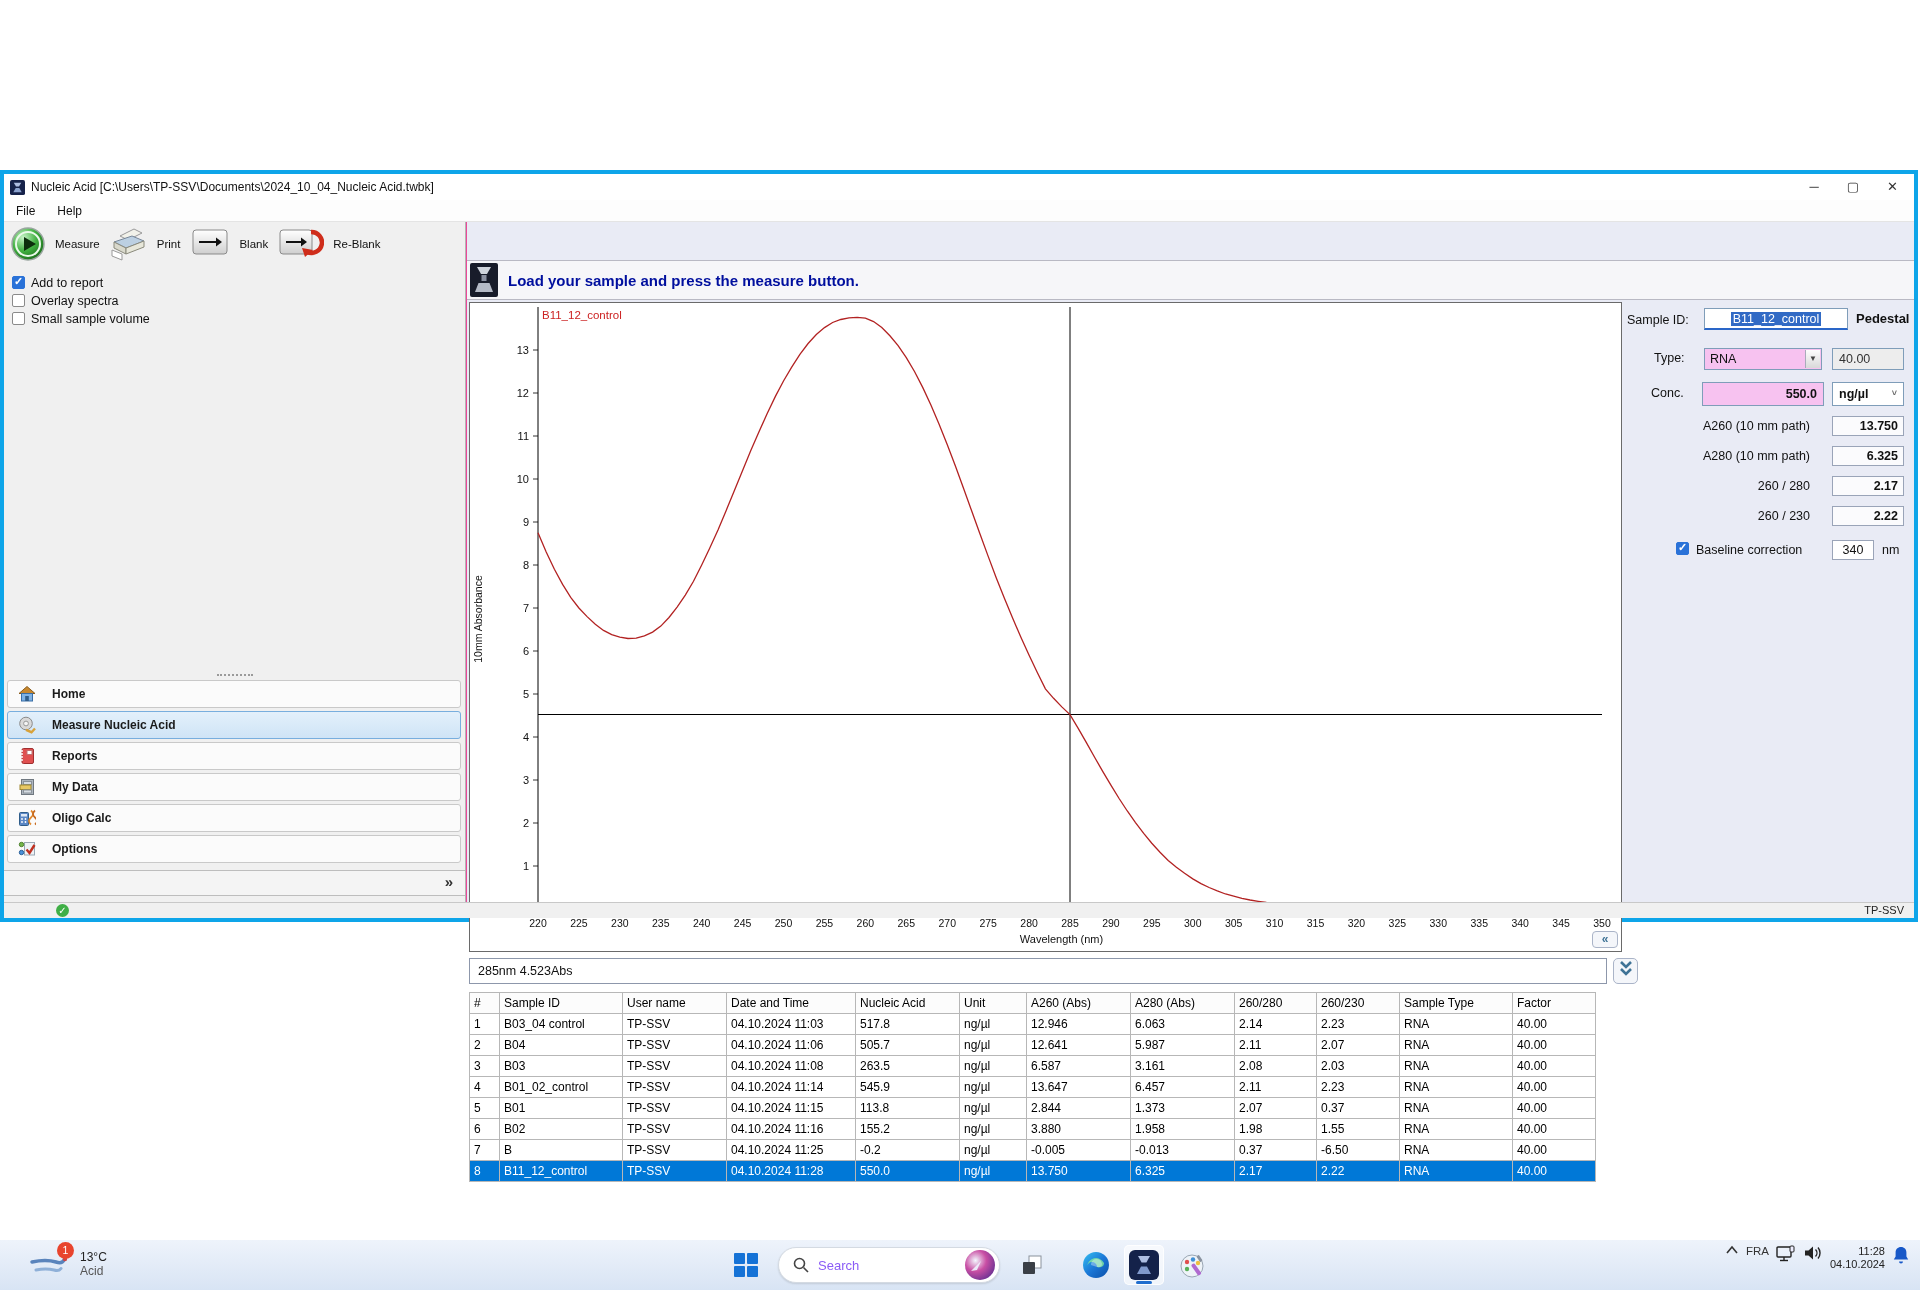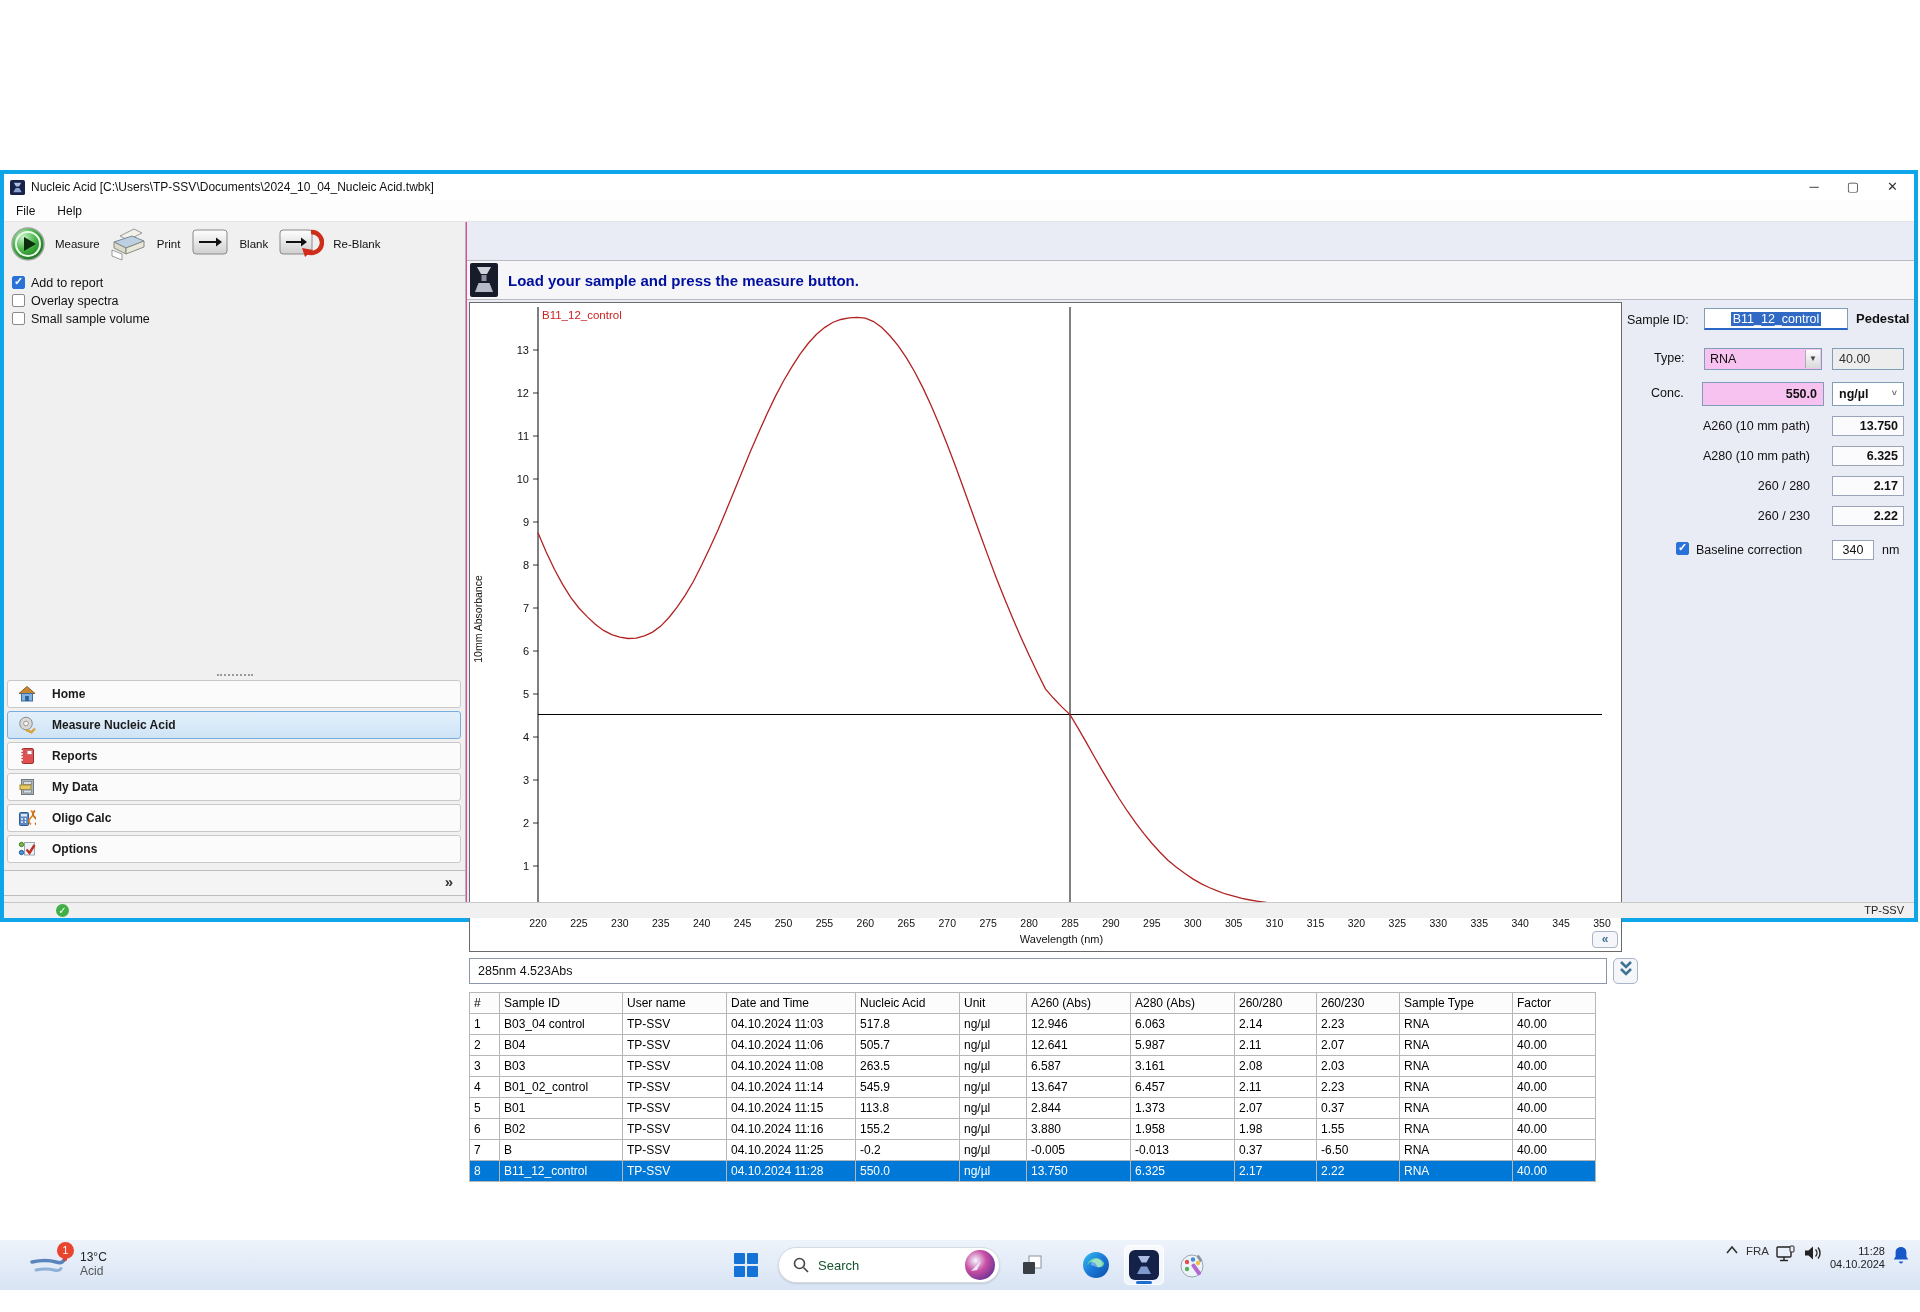--- a/index.html
+++ b/index.html
@@ -82,21 +82,21 @@
   .weather-ico-wrap { position:relative; width:44px; height:40px; }
   .badge { position:absolute; right:-2px; top:-2px; width:17px; height:17px; border-radius:50%; background:#e8442e; color:#fff; font-size:10.5px; text-align:center; line-height:17px; }
   .weather-txt .t1 { font-size:12px; color:#222; }
   .weather-txt .t2 { font-size:12px; color:#555; }
   .tb-group1 { position:absolute; left:726px; top:5px; display:flex; align-items:center; gap:12px; }
   .tb-group2 { position:absolute; left:1076px; top:5px; display:flex; align-items:center; gap:8px; }
   .tb-slot { width:40px; height:40px; display:flex; align-items:center; justify-content:center; position:relative; border-radius:5px; }
   .tb-slot.active { background:rgba(255,255,255,.6); box-shadow:inset 0 0 0 1px rgba(255,255,255,.8); }
   .tb-slot.active .underline { position:absolute; bottom:1px; left:50%; margin-left:-8px; width:16px; height:3px; border-radius:2px; background:#1f6dce; }
   .search-pill { width:222px; height:36px; background:#fff; border:1px solid #d4dae2; border-radius:18px; display:flex; align-items:center; padding:0 3px 0 14px; box-shadow:0 1px 2px rgba(0,0,0,.12); }
-  .search-txt { flex:1; margin-left:9px; font-size:13px; color:#14532d; }
+  .search-txt { flex:1; margin-left:9px; font-size:13px; color:#8b5cf6; }
   .tray { position:absolute; right:10px; top:5px; height:40px; display:flex; gap:7px; }
   .tray-lang { font-size:11.5px; color:#333; }
   .tray-time { font-size:11px; color:#222; text-align:right; line-height:13px; }
 </style>
 </head>
 <body>
 
 <div id="app">
 
   <div class="titlebar">

